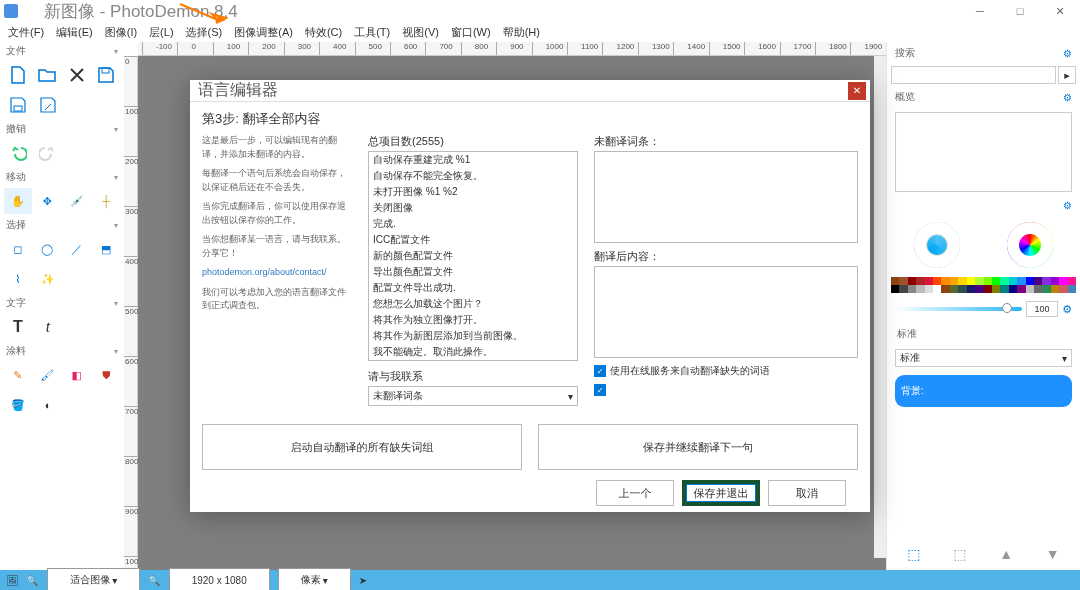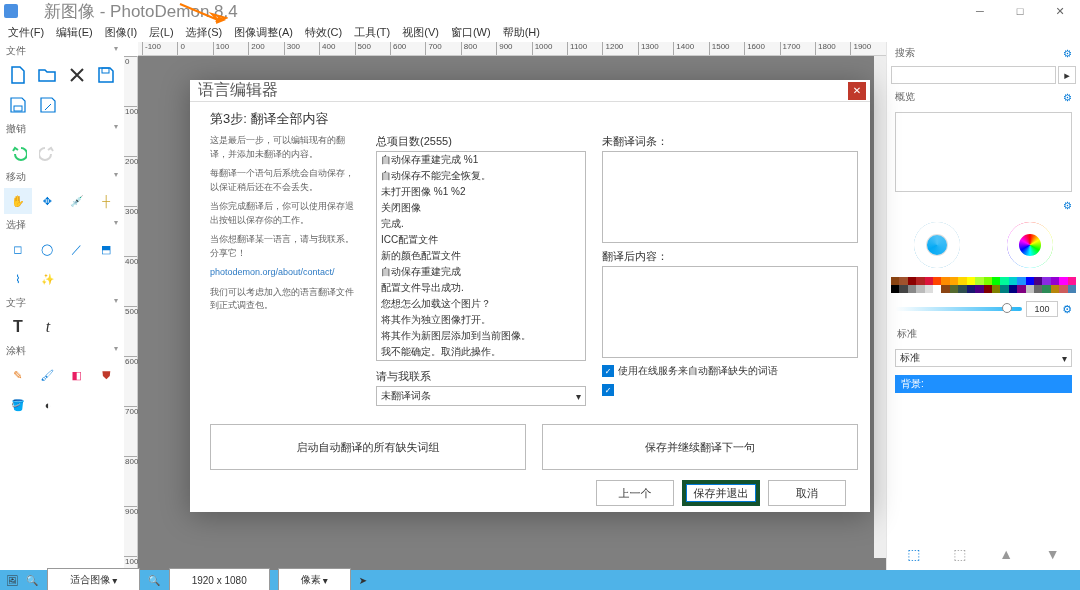--- a/index.html
+++ b/index.html
@@ -18,31 +18,31 @@
 
 
 .arrow { position: absolute; left: 178px; top: 2px; width: 50px; height: 22px; z-index: 5; }
 .arrow svg { width: 100%; height: 100%; }
 
 
 .main { display: flex; height: 528px; }
 
 
 .left { width: 124px; display: flex; flex-direction: column; }
-.left .sec-head { height: 18px; padding: 2px 6px; font-size: 10px; color: #666; display: flex; justify-content: space-between; }
+.left .sec-head { height: 18px; padding: 2px 6px; font-size: 10px; color: #666; display: flex; align-items: center; justify-content: space-between; }
 .left .sec-head .chev { font-size: 8px; color: #999; }
 .left .row { display: flex; padding: 2px 4px; gap: 2px; }
 .left .tool { width: 28px; height: 26px; display: flex; align-items: center; justify-content: center; color: #333; }
 .left .tool.blue { color: #0078d7; }
 
 
 .canvas-col { flex: 1; position: relative; background: #fff; }
 .ruler-h { position: absolute; top: 0; left: 14px; right: 0; height: 14px; background: #f5f5f5; border-bottom: 1px solid #ccc; overflow: hidden; }
 .ruler-h .ticks { display: flex; font-size: 8px; color: #555; padding-left: 4px; }
-.ruler-h .ticks span { width: 50px; text-align: left; border-left: 1px solid #aaa; padding-left: 2px; height: 14px; line-height: 10px; }
+.ruler-h .ticks span { width: 50px; text-align: left; border-left: 1px solid #aaa; padding-left: 13px; height: 14px; line-height: 10px; }
 .ruler-v { position: absolute; top: 14px; left: 0; bottom: 0; width: 14px; background: #f5f5f5; border-right: 1px solid #ccc; }
 .ruler-v .ticks { display: flex; flex-direction: column; font-size: 8px; color: #555; }
 .ruler-v .ticks span { height: 50px; writing-mode: horizontal-tb; border-top: 1px solid #aaa; padding-left: 1px; line-height: 9px; }
 .canvas-bg { position: absolute; top: 14px; left: 14px; right: 0; bottom: 0; background: #7f7f7f; }
 .scroll-v { position: absolute; top: 14px; right: 0; bottom: 12px; width: 12px; background: #eee; }
 
 
 .right { width: 194px; background: #fff; border-left: 1px solid #e5e5e5; display: flex; flex-direction: column; padding: 2px 4px; gap: 4px; position: relative; }
 .right .panel-head { display: flex; align-items: center; justify-content: space-between; padding: 2px 4px; font-size: 10px; color: #666; }
 .right .panel-head .gear { color: #0078d7; font-size: 10px; }
@@ -54,32 +54,32 @@
 .right .wheel { width: 46px; height: 46px; border-radius: 50%; position: relative; }
 .right .wheel.w1 { background: conic-gradient(#4fc3f7,#29b6f6,#03a9f4,#4fc3f7); box-shadow: inset 0 0 0 12px #fff, inset 0 0 0 13px #e0e0e0; }
 .right .wheel.w2 { background: conic-gradient(red,yellow,lime,cyan,blue,magenta,red); box-shadow: inset 0 0 0 12px #fff; }
 .right .swatches { display: grid; grid-template-columns: repeat(22, 1fr); gap: 0; height: 16px; }
 .right .swatches div { height: 8px; }
 .right .slider-row { display: flex; align-items: center; gap: 4px; padding: 4px; }
 .right .slider-row .track { flex: 1; height: 4px; background: linear-gradient(90deg,#fff,#29b6f6); position: relative; border-radius: 2px; }
 .right .slider-row .thumb { position: absolute; right: 8%; top: -4px; width: 10px; height: 10px; background: #fff; border: 1px solid #888; border-radius: 50%; }
 .right .slider-row .val { width: 32px; height: 16px; border: 1px solid #ccc; font-size: 9px; display: flex; align-items: center; justify-content: center; }
 .right .drop { height: 18px; border: 1px solid #ccc; display: flex; align-items: center; justify-content: space-between; padding: 0 4px; font-size: 10px; margin: 2px 4px; }
-.right .layer-sel { height: 18px; background: #1e90ff; color: #fff; display: flex; align-items: center; padding: 0 6px; font-size: 10px; margin: 2px 4px; }
+.right .layer-sel { height: 32px; background: #1e90ff; color: #fff; display: flex; align-items: center; padding: 0 6px; font-size: 10px; margin: 2px 4px; border-radius: 9px; }
 .right .layer-head { padding: 2px 6px; font-size:10px; color:#666; }
 .right .layer-icons { position:absolute; bottom:4px; left:0; right:0; display:flex; justify-content:space-around; padding:4px; }
 .right .layer-icons div { color:#999; font-size:14px; }
 .right .layer-icons .on { color:#0078d7; }
 
 
 .dialog { position: absolute; left: 190px; top: 80px; width: 680px; height: 432px; background: #fff; box-shadow: 0 4px 28px rgba(0,0,0,.3); z-index: 10; display: flex; flex-direction: column; }
 .dialog .dlg-title { height: 24px; display: flex; align-items: center; justify-content: space-between; padding: 0 4px 0 8px; border-bottom: 1px solid #ddd; }
 .dialog .dlg-title .t { color: #555; font-size: 16px; }
 .dialog .dlg-title .x { width: 18px; height: 18px; background: #c0392b; color: #fff; display: flex; align-items: center; justify-content: center; font-size: 10px; }
-.dialog .dlg-body { flex: 1; padding: 8px 12px; margin-left: 8px; }
+.dialog .dlg-body { flex: 1; padding: 8px 12px; }
 .dialog .step { font-size: 13px; color: #333; margin-bottom: 6px; font-weight:500;}
 .dialog .cols { display: flex; gap: 16px; }
 .dialog .col-l { width: 150px; font-size: 9px; color: #666; line-height: 1.5; }
 .dialog .col-l p { margin-bottom: 6px; }
 .dialog .col-l .blue-txt { color:#2e7bc4; }
 .dialog .col-m { width: 210px; }
 .dialog .col-r { flex: 1; }
 .dialog .lab { font-size: 11px; color: #333; margin-bottom: 2px; }
 .dialog .list { border: 1px solid #bbb; height: 210px; overflow-y: auto; font-size: 10px; background: #fff; }
 .dialog .list div { padding: 1px 4px; }
@@ -399,21 +399,21 @@
       <div class="col-m">
         <div class="lab">总项目数(2555)</div>
         <div class="list" id="dlg-items">
             <div>自动保存重建完成 %1</div>
             <div>自动保存不能完全恢复。</div>
             <div>未打开图像 %1 %2</div>
             <div>关闭图像</div>
             <div>完成.</div>
             <div>ICC配置文件</div>
             <div>新的颜色配置文件</div>
-            <div>自动保存重建完成</div>
+            <div>导出颜色配置文件</div>
             <div>配置文件导出成功.</div>
             <div>您想怎么加载这个图片？</div>
             <div>将其作为独立图像打开。</div>
             <div>将其作为新图层添加到当前图像。</div>
             <div>我不能确定。取消此操作。</div>
             <div>以后不再询问</div>
           </div>
         <div class="lab" style="margin-top:8px">请与我联系</div>
         <div class="sel">
             <span>未翻译词条</span>

